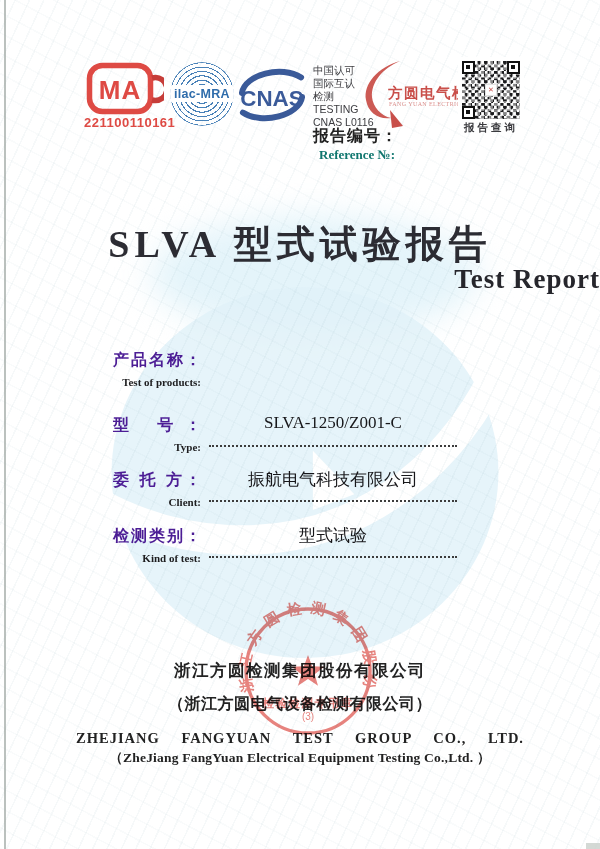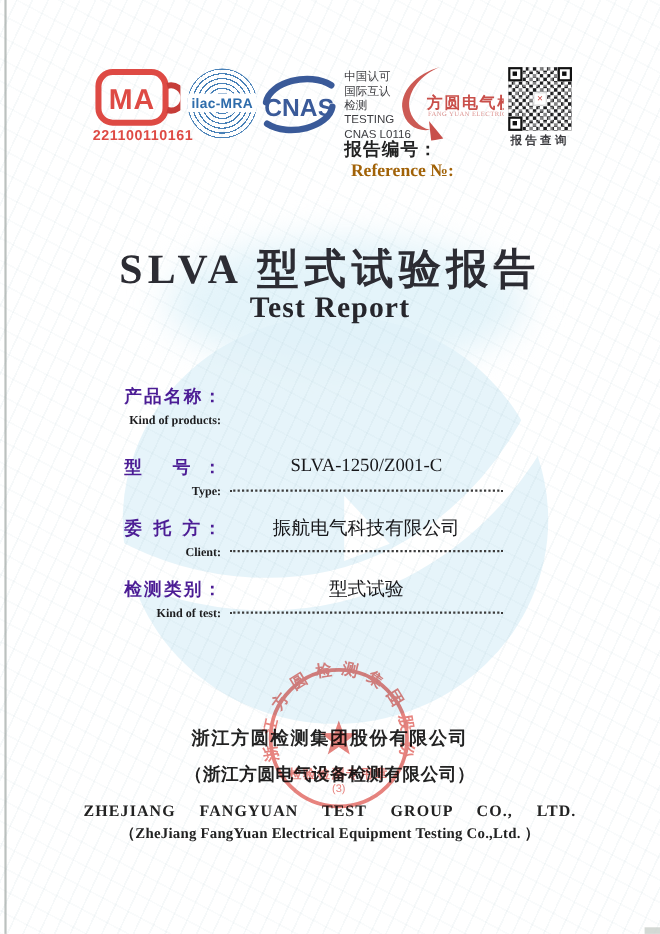--- a/index.html
+++ b/index.html
@@ -18,21 +18,21 @@
   .scan-edge{position:absolute;left:4px;top:0;width:2px;height:849px;background:#96a09b;opacity:.65;z-index:6;}
   .scan-corner{position:absolute;right:0;bottom:0;width:14px;height:6px;background:#c9cfcb;opacity:.8;z-index:6;}
 
   
   .watermark{position:absolute;left:105px;top:285px;width:400px;height:375px;z-index:0;opacity:.8;}
   .wm-soft{position:absolute;left:150px;top:215px;width:330px;height:120px;background:#e4f4fa;border-radius:50%;filter:blur(16px);z-index:0;}
 
   
   .hdr{position:absolute;z-index:2;}
   .cma{left:86px;top:62px;width:78px;height:56px;}
-  .cma-num{left:84px;top:115px;width:92px;font-size:13px;font-weight:bold;color:#de4a44;letter-spacing:.5px;white-space:nowrap;text-align:center;}
+  .cma-num{left:84px;top:115px;width:92px;font-size:13px;font-weight:bold;color:#de4a44;letter-spacing:.5px;white-space:nowrap;}
   .ilac{left:170px;top:62px;width:64px;height:64px;border-radius:50%;overflow:hidden;}
   .ilac-rings{position:absolute;inset:0;border-radius:50%;
     background:repeating-radial-gradient(circle at 50% 50%, rgba(62,122,180,.95) 0 1.1px, rgba(255,255,255,0) 1.1px 4.4px);
     }
   .ilac-band{position:absolute;left:-2px;right:-2px;top:23px;height:17px;background:#fff;}
   .ilac-text{position:absolute;left:0;right:0;top:25px;text-align:center;font-size:12.5px;font-weight:bold;color:#2e6cab;letter-spacing:.3px;}
   .cnas{left:237px;top:66px;width:70px;height:58px;}
   .accred{left:313px;top:64px;width:70px;font-size:10.5px;font-weight:normal;color:#3c3c40;line-height:13px;white-space:nowrap;}
   .fy-logo{left:360px;top:58px;width:54px;height:70px;}
   .fy-title{left:388px;top:84px;width:110px;font-size:14.5px;font-weight:bold;color:#c94f4a;letter-spacing:1.5px;white-space:nowrap;}
@@ -46,28 +46,28 @@
       background-size:9px 9px;mix-blend-mode:lighten;opacity:.55;}
   .qr-finder{position:absolute;width:13px;height:13px;border:2.6px solid #111;background:#fff;box-sizing:border-box;}
   .qr-finder::after{content:"";position:absolute;left:2px;top:2px;width:4px;height:4px;background:#111;}
   .qr-f1{left:0;top:0}.qr-f2{right:0;top:0}.qr-f3{left:0;bottom:0}
   .qr-center{position:absolute;left:23px;top:23px;width:12px;height:12px;background:#fff;border:1px solid #e3e3e3;box-sizing:border-box;}
   .qr-center i{position:absolute;left:2px;top:1px;font-style:normal;font-size:7px;color:#c94f4a;}
   .qr-caption{left:460px;top:121px;width:62px;text-align:center;font-size:10.5px;font-weight:bold;color:#3a3a3e;letter-spacing:3px;white-space:nowrap;}
 
   
   .refno-label{left:313px;top:126px;font-size:16px;font-weight:bold;color:#222;letter-spacing:1px;white-space:nowrap;}
-  .refno-sub{left:319px;top:147px;font-size:16px;font-weight:bold;color:#a16207;font-family:"Liberation Serif",serif;white-space:nowrap;}
+  .refno-sub{left:319px;top:147px;font-size:13px;font-weight:bold;color:#0f766e;font-family:"Liberation Serif",serif;white-space:nowrap;}
   .refno-value{left:383px;top:127px;font-size:20px;color:#17171a;font-family:"Liberation Serif","DejaVu Serif",serif;letter-spacing:.5px;white-space:nowrap;}
 
   
   .title-main{position:absolute;left:0;right:0;top:219px;z-index:2;text-align:center;
     font-family:"Liberation Serif","DejaVu Serif",serif;font-weight:bold;color:#2c2c33;
     font-size:38px;letter-spacing:5px;white-space:nowrap;}
-  .title-sub{position:absolute;left:0;right:0;top:264px;z-index:2;text-align:center;
+  .title-sub{position:absolute;left:0;right:0;top:264px;z-index:2;text-align:right;
     font-family:"Liberation Serif","DejaVu Serif",serif;font-weight:bold;color:#26262c;
     font-size:27px;letter-spacing:1px;}
 
   
   .field{position:absolute;left:95px;width:362px;height:32px;z-index:2;display:flex;}
   .f1{top:350px}.f2{top:415px}.f3{top:470px}.f4{top:526px}
   .field-labels{width:108px;flex:0 0 108px;position:relative;}
   .field-zh{position:absolute;right:2px;top:0;width:88px;font-size:16px;font-weight:bold;color:#4c1d95;
     text-align:justify;text-align-last:justify;white-space:nowrap;letter-spacing:0;}
   .field-en{position:absolute;right:2px;bottom:-6px;font-size:11px;font-weight:bold;color:#1d1d1f;
@@ -148,21 +148,21 @@
 
   <div class="hdr refno-label">报告编号：</div>
   <div class="hdr refno-sub">Reference №:</div>
 
   <div class="title-main">SLVA 型式试验报告</div>
   <div class="title-sub">Test Report</div>
 
   <div class="field f1">
     <div class="field-labels">
       <div class="field-zh">产品名称：</div>
-      <div class="field-en">Kind of products:</div>
+      <div class="field-en">Test of products:</div>
     </div>
   </div>
 
   <div class="field f2">
     <div class="field-labels">
       <div class="field-zh">型 号：</div>
       <div class="field-en">Type:</div>
     </div>
     <div class="field-line">
       <div class="field-value">SLVA-1250/Z001-C</div>

